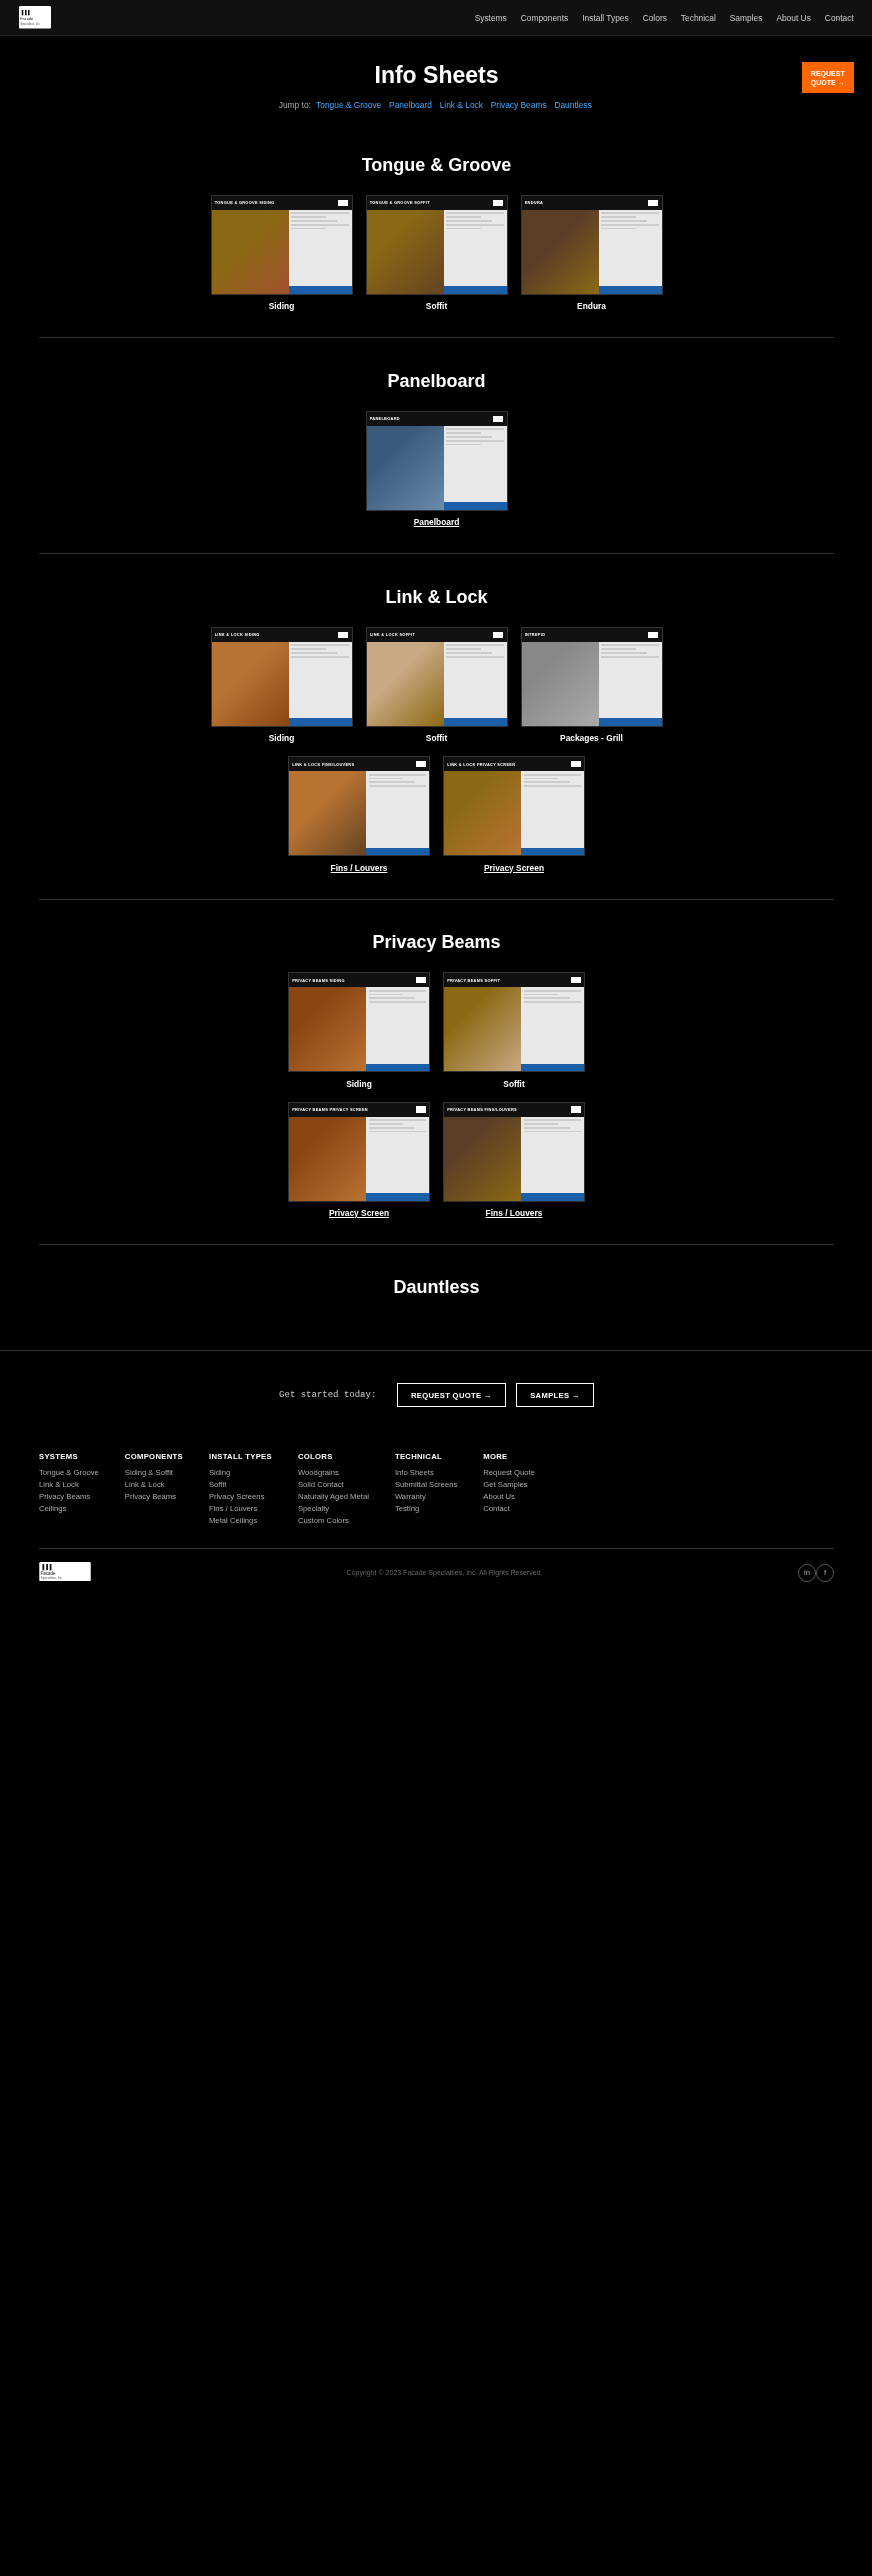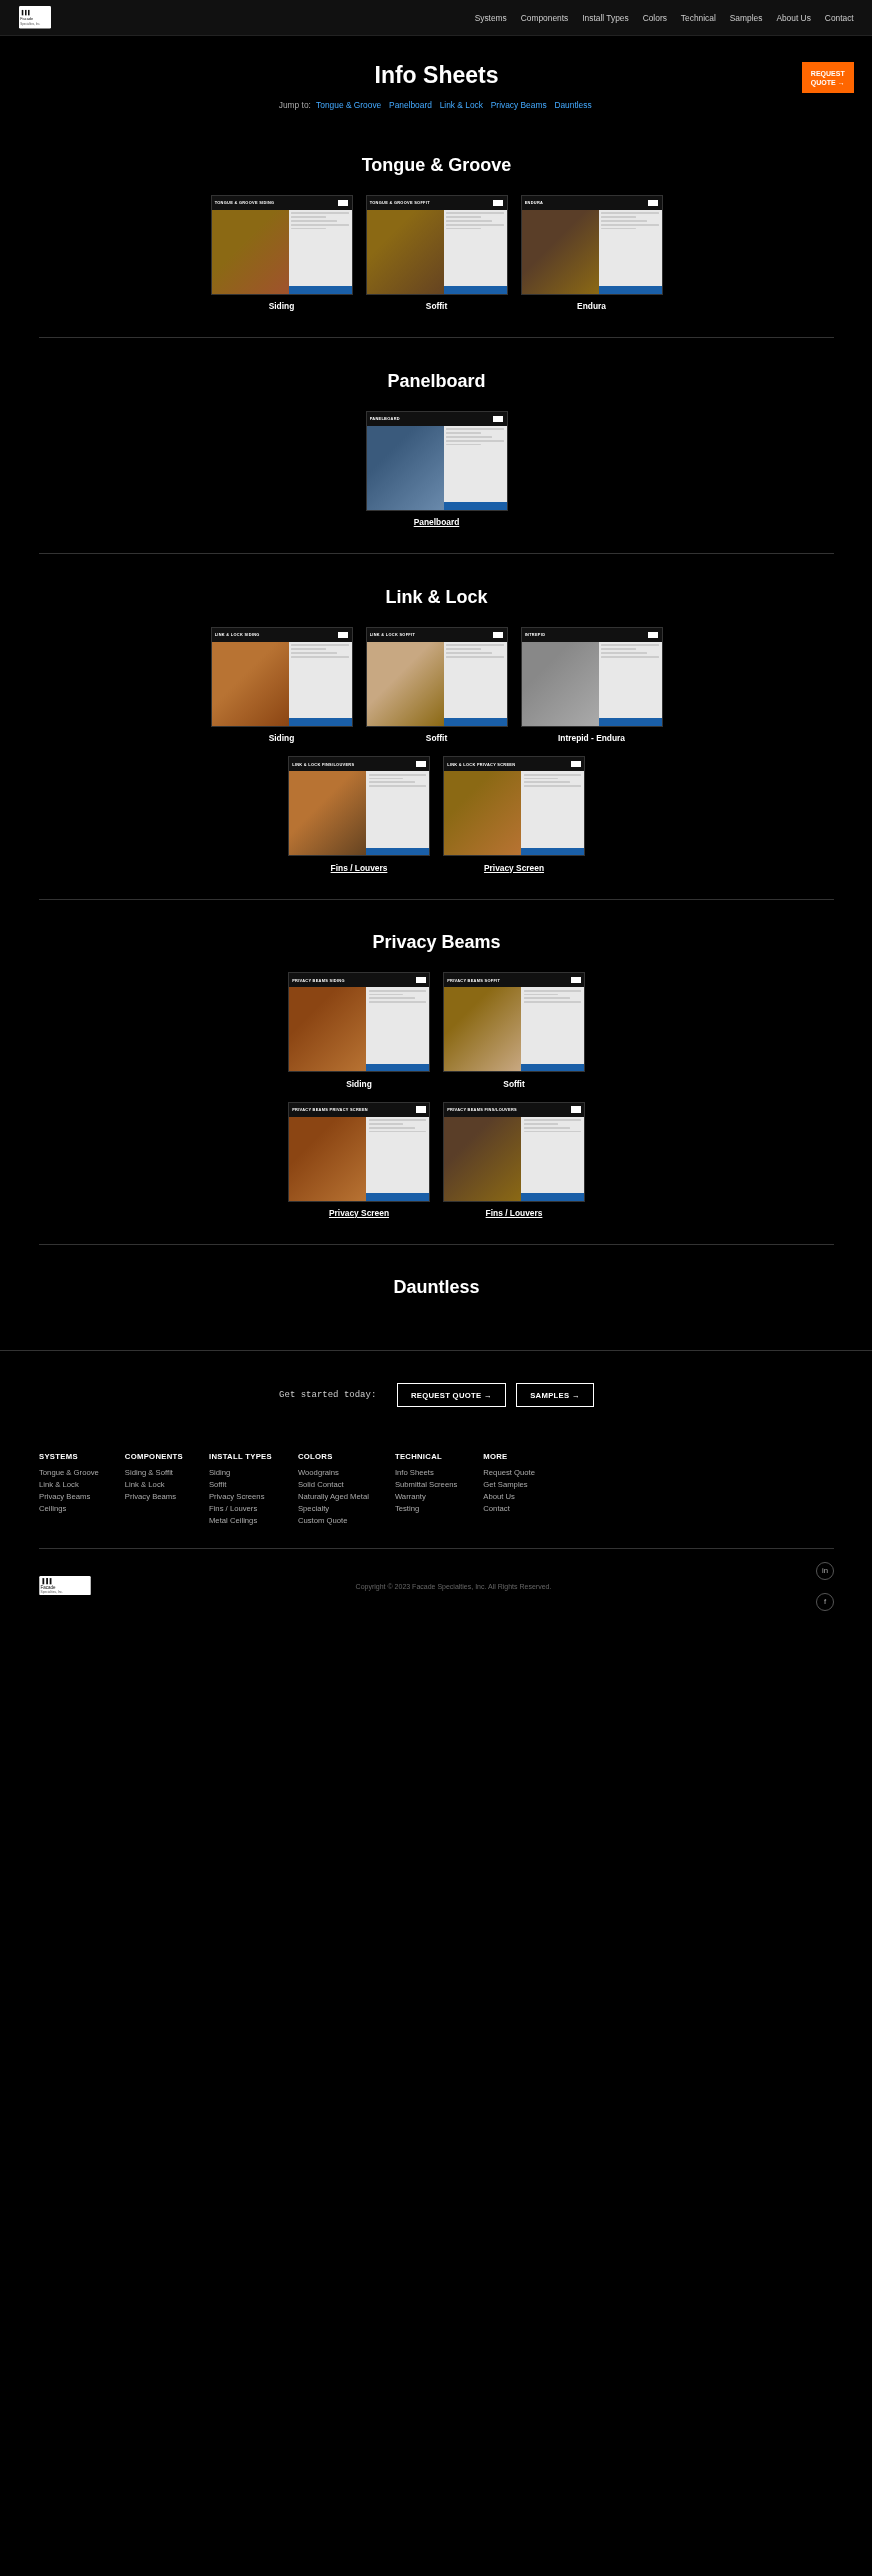--- a/index.html
+++ b/index.html
@@ -244,22 +244,21 @@
       justify-content: space-between;
     }
     .footer-copy {
       font-size: 7px;
       color: #666;
       text-align: center;
       flex: 1;
     }
     .social-icons {
       display: flex;
-      gap: 13px;
-      flex-direction: column;
+      gap: 0;
     }
     .social-icon {
       width: 18px;
       height: 18px;
       border-radius: 50%;
       border: 0.6px solid #555;
       display: flex;
       align-items: center;
       justify-content: center;
       font-size: 7.7px;
@@ -503,21 +502,21 @@
                   <div class="thumb-line"></div>
                   <div class="thumb-line short"></div>
                   <div class="thumb-line medium"></div>
                   <div class="thumb-line"></div>
                 </div>
                 <div class="thumb-blue-bar"></div>
               </div>
           </div>
         </div>
       </div>
-      <span class="card-label">Intrepid - Endura</span>
+      <span class="card-label">Packages - Grill</span>
     </div>
   </div>
   <div class="card-grid-2">
     <div class="info-card">
       <div class="card-thumb">
         <div style="width:100%;height:100%;display:flex;flex-direction:column;">
           <div class="thumb-header-bar">
               <span class="thumb-header-text">LINK &amp; LOCK FINS/LOUVERS</span>
               <div style="width:10.3px;height:6.4px;background:#fff;margin-left:auto;"></div>
             </div>
@@ -701,21 +700,21 @@
       <a>Privacy Screens</a>
       <a>Fins / Louvers</a>
       <a>Metal Ceilings</a>
     </div>
     <div class="footer-col">
       <h4>COLORS</h4>
       <a>Woodgrains</a>
       <a>Solid Contact</a>
       <a>Naturally Aged Metal</a>
       <a>Specialty</a>
-      <a>Custom Quote</a>
+      <a>Custom Colors</a>
     </div>
     <div class="footer-col">
       <h4>TECHNICAL</h4>
       <a>Info Sheets</a>
       <a>Submittal Screens</a>
       <a>Warranty</a>
       <a>Testing</a>
     </div>
     <div class="footer-col">
       <h4>MORE</h4>

